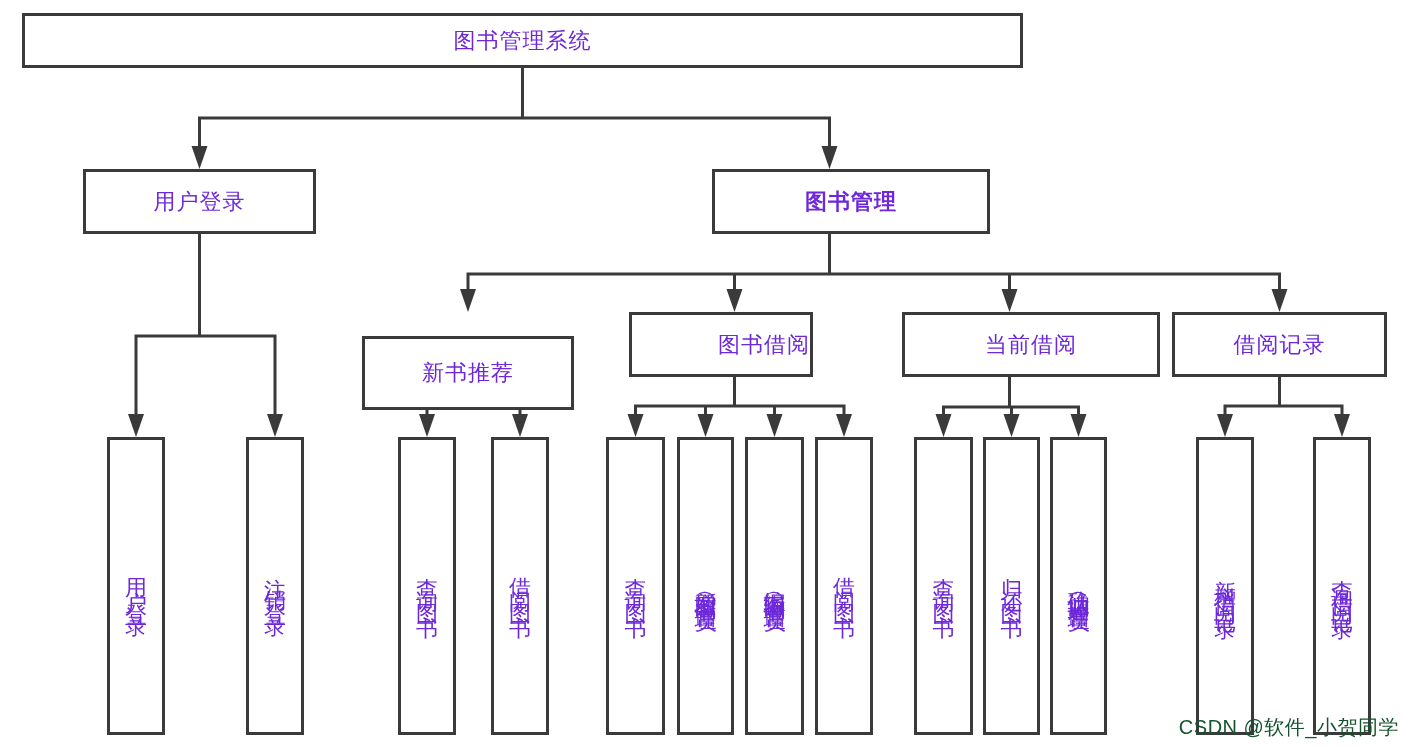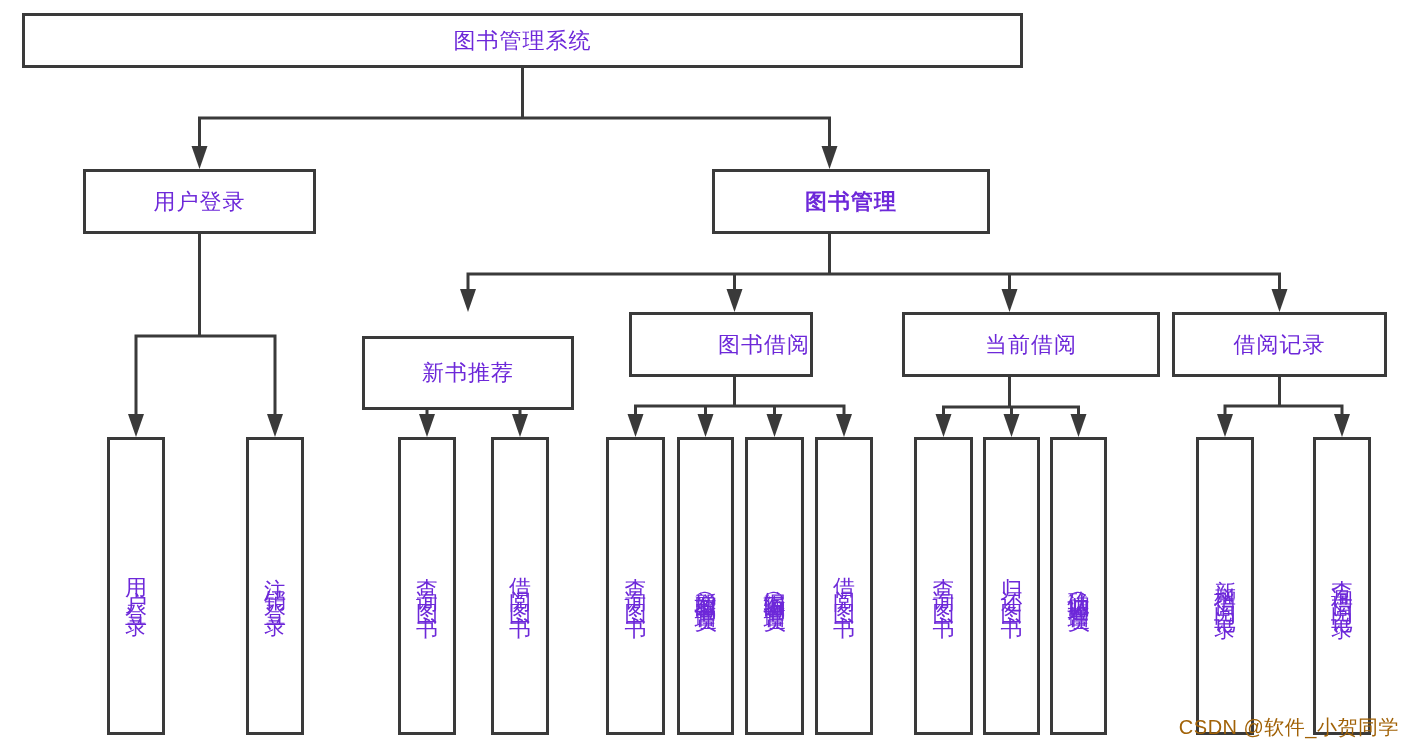--- a/index.html
+++ b/index.html
@@ -44,21 +44,21 @@
     text-orientation: mixed;
     letter-spacing: 13px;
     white-space: nowrap;
   }
   .vt.vt-6 { letter-spacing: 8px; }
   .vt.vt-9 { letter-spacing: 3px; }
   .watermark {
     position: absolute;
     right: 6px;
     bottom: 6px;
-    color: #a16207;
+    color: #14532d;
     font-size: 20px;
     letter-spacing: 0.5px;
     z-index: 3;
     white-space: nowrap;
   }
 </style>
 </head>
 <body>
 
 <div class="canvas">

